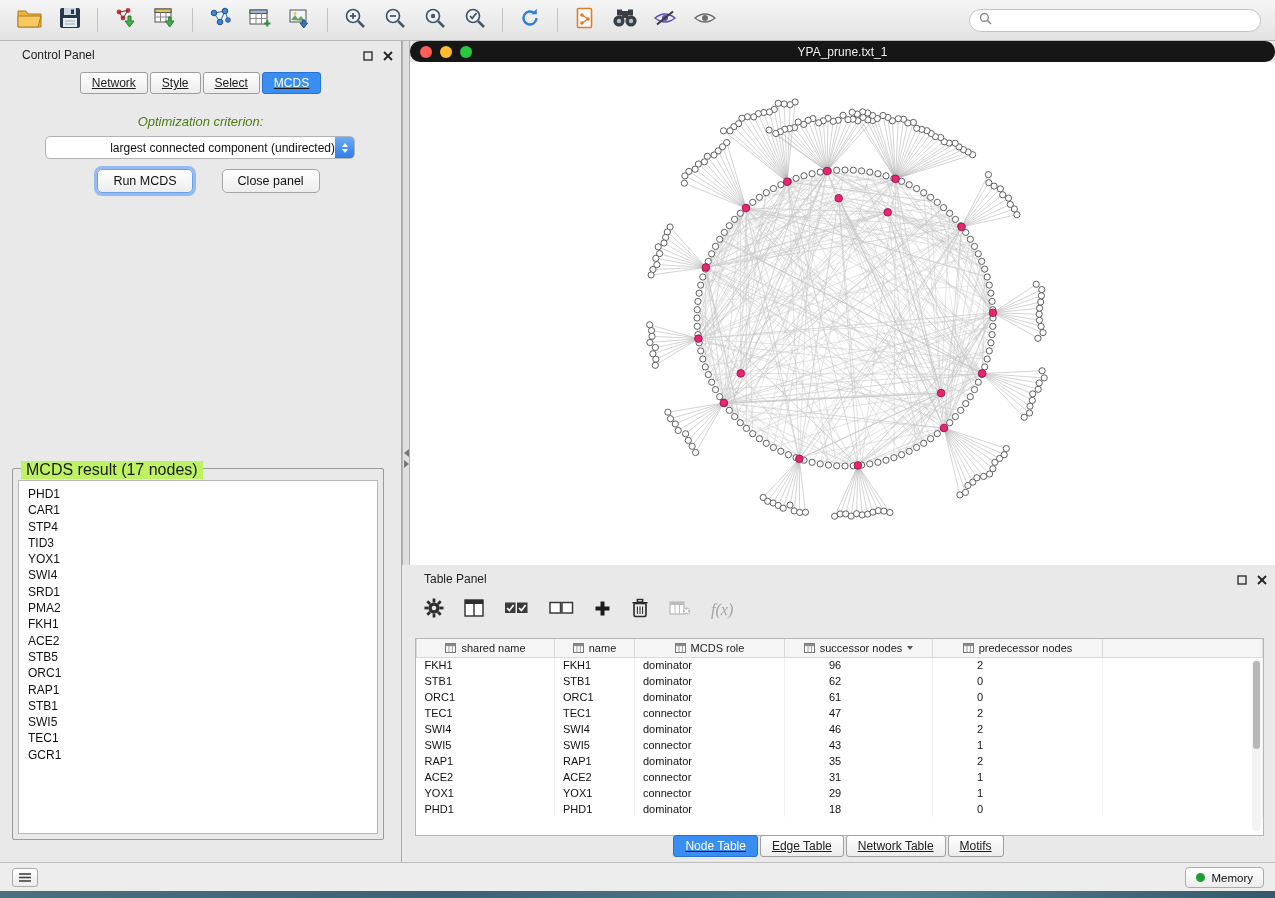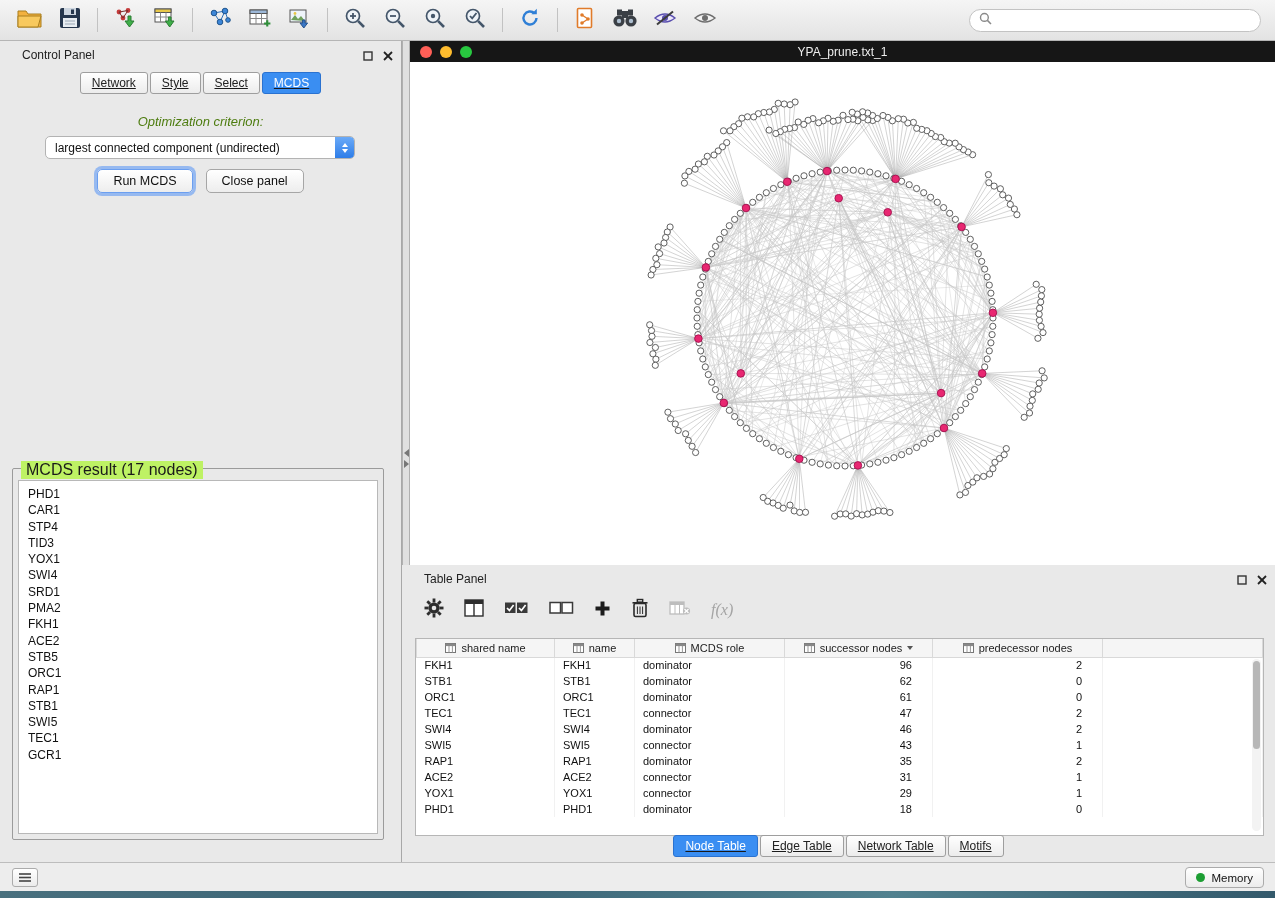--- a/index.html
+++ b/index.html
@@ -28,64 +28,64 @@
   .panel-title{position:absolute;left:22px;top:7px;font-size:12px;color:#222;}
   .win-ctrls{position:absolute;right:8px;top:6px;display:flex;gap:10px;align-items:center;}
   .tabs{display:flex;justify-content:center;position:absolute;left:0;right:0;text-decoration:underline;}
   #cp-tabs{top:31px;}
   .tab{border:1px solid #9e9e9e;background:linear-gradient(#ffffff,#ececec);
     padding:3px 11px;font-size:12px;border-radius:3px;margin:0 1px;color:#222;cursor:default;}
   .tab.active{background:var(--tab-blue);border-color:#2a72d0;color:#fff;}
   .opt-label{position:absolute;left:0;right:0;top:73px;text-align:center;font-size:13px;color:#4d7c0f;font-style:italic;}
   .dropdown{position:absolute;left:45px;top:95px;width:310px;height:23px;background:#fff;
     border:1px solid #b3b3b3;border-radius:5px;display:flex;align-items:center;}
-  .dropdown .val{flex:1;font-size:12px;padding-left:9px;color:#111;white-space:nowrap;overflow:hidden;}
+  .dropdown .val{flex:1;font-size:12px;padding-left:9px;color:#111;white-space:nowrap;overflow:hidden;text-align:right;}
   .dd-cap{width:19px;height:21px;border-radius:0 4px 4px 0;background:linear-gradient(#6aaaf8,#2e7de8);
     display:flex;flex-direction:column;align-items:center;justify-content:center;gap:2px;}
   .dd-cap .up{width:0;height:0;border-left:3.5px solid transparent;border-right:3.5px solid transparent;border-bottom:4px solid #fff;}
   .dd-cap .dn{width:0;height:0;border-left:3.5px solid transparent;border-right:3.5px solid transparent;border-top:4px solid #fff;}
   .btn-row{position:absolute;left:0;right:0;top:128px;display:flex;justify-content:center;gap:13px;}
   .pbtn{font-size:12.5px;font-family:"Liberation Sans",sans-serif;padding:4px 15px;border:1px solid #a6a6a6;border-radius:5px;
-    background:linear-gradient(#ffffff,#ededed);color:#111;}
+    background:linear-gradient(#ffffff,#ededed);color:#111;margin-left:16px;}
   .pbtn.focused{box-shadow:0 0 0 3px rgba(82,145,245,0.55);border-color:#6b9ff0;}
   .groupbox{position:absolute;left:12px;top:427px;width:372px;height:372px;border:1px solid #9b9b9b;border-radius:2px;}
   .groupbox .legend{position:absolute;top:-8px;left:8px;background:#bef264;padding:0 5px;font-size:16px;color:#1a1a1a;}
   .mcds-list{position:absolute;left:5px;right:5px;top:11px;bottom:5px;background:#fff;border:1px solid #b8b8b8;
     overflow:hidden;padding:5px 0 0 9px;}
   .mcds-item{font-size:12px;line-height:16.3px;color:#111;}
 
   
   .v-divider{position:absolute;left:402px;top:41px;width:8px;height:524px;background:#e0e0e0;
     border-left:1px solid #b0b0b0;border-right:1px solid #b0b0b0;}
   .v-divider .arrows{position:absolute;top:408px;left:0;width:100%;display:flex;flex-direction:column;gap:3px;align-items:center;}
   .tri-l{width:0;height:0;border-top:4px solid transparent;border-bottom:4px solid transparent;border-right:5px solid #777;}
   .tri-r{width:0;height:0;border-top:4px solid transparent;border-bottom:4px solid transparent;border-left:5px solid #777;}
 
   
   .network-window{position:absolute;left:410px;top:41px;width:865px;height:524px;}
   .net-titlebar{position:absolute;left:0;top:0;right:0;height:21px;background:#161616;
-    display:flex;align-items:center;justify-content:center;}
+    display:flex;align-items:center;justify-content:center;border-radius:10px;}
   .traffic{position:absolute;left:10px;top:4.5px;display:flex;gap:8px;}
   .light{width:12px;height:12px;border-radius:50%;}
   .light.red{background:var(--mac-red);} .light.yellow{background:var(--mac-yellow);} .light.green{background:var(--mac-green);}
   .net-title{font-size:12px;color:#ededed;}
   .net-canvas{position:absolute;left:0;top:21px;right:0;bottom:0;background:#ffffff;}
 
   
   .table-panel{position:absolute;left:402px;top:565px;width:873px;height:297px;background:#e9e9e9;}
   .tp-toolbar{position:absolute;left:22px;top:30px;height:30px;display:flex;align-items:center;gap:20px;}
   .tbtn2{display:flex;align-items:center;justify-content:center;}
   .fx{font-family:"Liberation Serif",serif;font-style:italic;font-size:16px;color:#a4a4a4;}
   .table-wrap{position:absolute;left:13px;top:73px;width:849px;height:198px;background:#fff;border:1px solid #b6b6b6;}
   table{border-collapse:collapse;table-layout:fixed;width:100%;}
   th{background:#f5f5f5;border:1px solid #d9d9d9;border-top:none;font-size:11px;font-weight:normal;
      height:18px;padding:0 4px;color:#222;}
   th .th-inner{display:flex;align-items:center;justify-content:center;gap:5px;}
   td{font-size:11px;height:16px;padding:0 8px;border-right:1px solid #f1f1f1;color:#111;white-space:nowrap;overflow:hidden;}
-  td.num{text-align:right;padding-right:20px;padding-left:44px;}
+  td.num{text-align:left;padding-right:20px;padding-left:44px;}
   .sort-arrow{width:0;height:0;border-left:3.5px solid transparent;border-right:3.5px solid transparent;border-top:4.5px solid #555;}
   .scroll-track{position:absolute;right:2px;top:20px;bottom:4px;width:9px;background:#f3f3f3;border-radius:5px;}
   .scroll-thumb{position:absolute;right:1px;top:2px;width:7px;height:88px;background:#b7b7b7;border-radius:4px;}
   #tp-tabs{bottom:5px;}
 
   
   .status-bar{position:absolute;left:0;top:862px;width:1275px;height:29px;background:#ededed;border-top:1px solid #bdbdbd;}
   .list-btn{position:absolute;left:12px;top:5px;width:26px;height:19px;border:1px solid #ababab;border-radius:3px;
     background:linear-gradient(#fff,#ececec);display:flex;align-items:center;justify-content:center;}
   .memory-btn{position:absolute;right:11px;top:4px;height:21px;border:1px solid #ababab;border-radius:4px;

